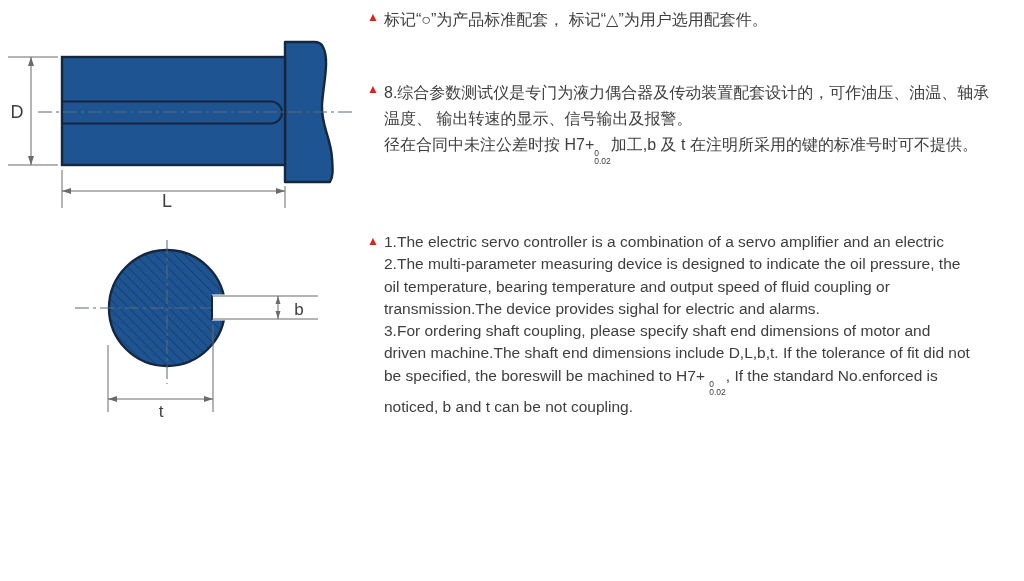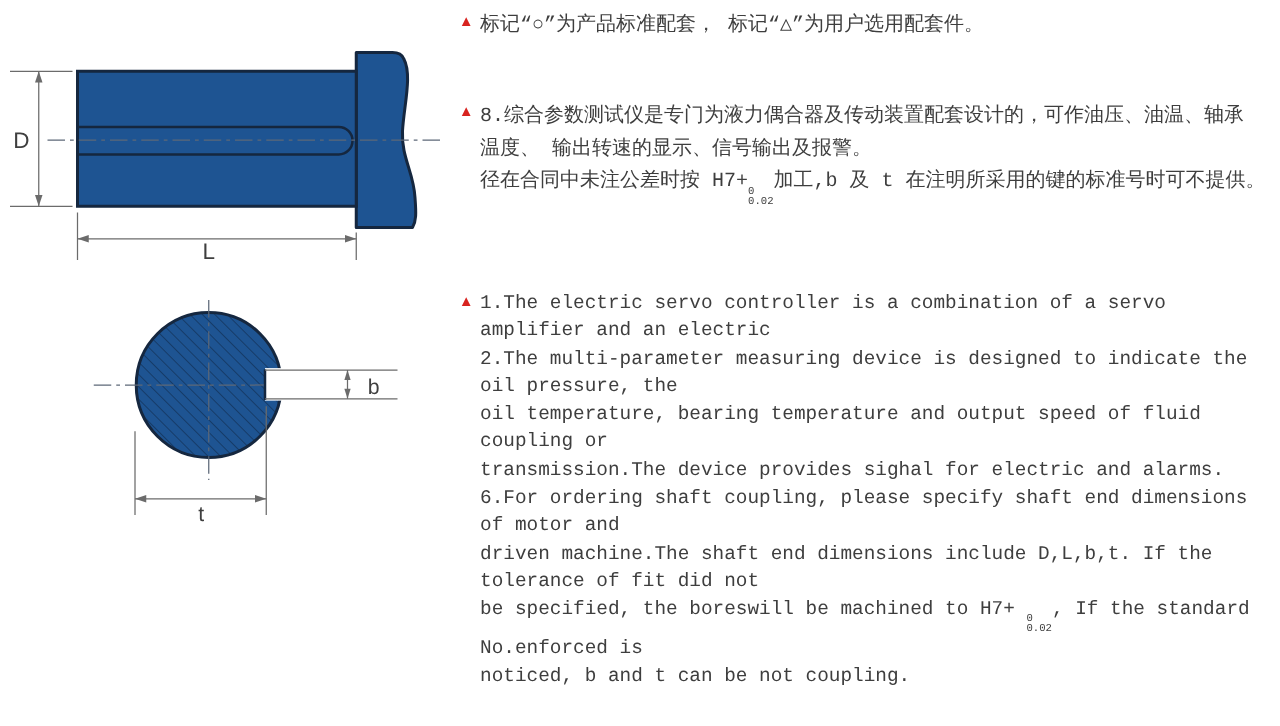--- a/index.html
+++ b/index.html
@@ -2,21 +2,21 @@
 <html style="--page-bg: #ffffff; --shape-fill: #1e5492; --shape-stroke: #15273f; --hatch-line: #14365e; --dimension-line: #6b6b6b; --label-text: #3f3f3f; --body-text: #3e3e3e; --marker-red: #d8231f;"><head>
 <meta charset="utf-8">
 <style>
   html,body{margin:0;padding:0;background:#fff;}
   .page{position:relative;width:1024px;height:581px;background:var(--page-bg,#ffffff);overflow:hidden;
         font-family:"Liberation Sans","DejaVu Sans",sans-serif;color:var(--body-text,#3e3e3e);}
   .diagram-wrap{position:absolute;left:0;top:0;width:360px;height:460px;}
   .note{position:absolute;left:367px;}
   .note .marker{position:absolute;left:0;top:3px;font-size:12px;line-height:12px;
                 color:var(--marker-red,#d8231f);}
-  .note-body{margin-left:17px;font-family:Liberation Mono, monospace;}
+  .note-body{margin-left:17px;}
   .tline{white-space:pre-wrap;}
   #note-legend{top:8px;width:655px;font-size:16px;line-height:24px;}
   #note-cn{top:80px;width:655px;font-size:16px;line-height:26px;}
   #note-en{top:231px;width:650px;font-size:15.5px;line-height:22.3px;}
   #note-en .marker{top:4px;}
   .tol{display:inline-flex;flex-direction:column;align-items:flex-start;
        font-size:8.5px;line-height:8px;vertical-align:-6px;letter-spacing:0;}
   svg text{font-family:"Liberation Sans","DejaVu Sans",sans-serif;}
 </style>
 </head>
@@ -112,20 +112,20 @@
       </div>
   </div>
 
   <div class="note" id="note-en">
     <span class="marker">▲</span>
     <div class="note-body">
         <div class="tline">1.The electric servo controller is a combination of a servo amplifier and an electric</div>
         <div class="tline">2.The multi-parameter measuring device is designed to indicate the oil pressure, the</div>
         <div class="tline">oil temperature, bearing temperature and output speed of fluid coupling or</div>
         <div class="tline">transmission.The device provides sighal for electric and alarms.</div>
-        <div class="tline">6.For ordering shaft coupling, please specify shaft end dimensions of motor and</div>
+        <div class="tline">3.For ordering shaft coupling, please specify shaft end dimensions of motor and</div>
         <div class="tline">driven machine.The shaft end dimensions include D,L,b,t. If the tolerance of fit did not</div>
         <div class="tline">be specified, the boreswill be machined to H7+ <span class="tol"><span>0</span><span>0.02</span></span>, If the standard No.enforced is</div>
         <div class="tline">noticed, b and t can be not coupling.</div>
       </div>
   </div>
 
 </div>
 
 </body></html>

